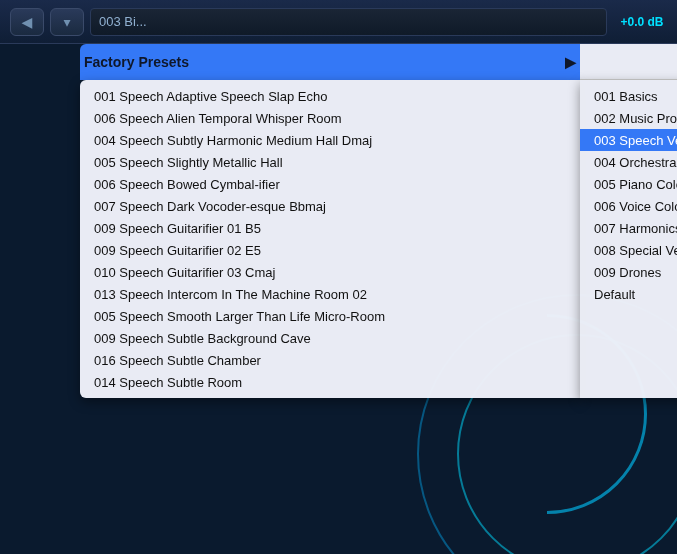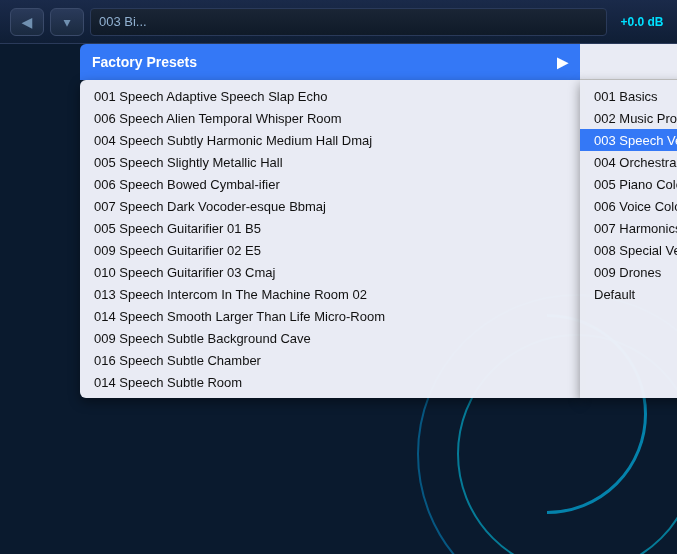--- a/index.html
+++ b/index.html
@@ -121,22 +121,22 @@
     .left-list {
       background: rgba(238, 240, 248, 0.98);
       width: 500px;
       padding: 5px 0;
       border-radius: 6px 0 0 6px;
       box-shadow: 0 4px 12px rgba(0,0,0,0.4);
     }
 
     .menu-header {
       background: #3478f6;
-      color: #ffffff;
-      padding: 8px 12px;
+      color: #0f172a;
+      padding: 8px 4px;
       font-size: 14px;
       font-weight: 600;
       display: flex;
       align-items: center;
       justify-content: space-between;
       cursor: pointer;
       white-space: nowrap;
     }
 
     .right-list {
@@ -197,25 +197,25 @@
   <div class="menu-row">
 
     <div class="left-list">
 
     <div class="list-item">001 Speech Adaptive Speech Slap Echo</div>
         <div class="list-item">006 Speech Alien Temporal Whisper Room</div>
         <div class="list-item">004 Speech Subtly Harmonic Medium Hall Dmaj</div>
         <div class="list-item">005 Speech Slightly Metallic Hall</div>
         <div class="list-item">006 Speech Bowed Cymbal-ifier</div>
         <div class="list-item">007 Speech Dark Vocoder-esque Bbmaj</div>
-        <div class="list-item">005 Speech Guitarifier 01 B5</div>
+        <div class="list-item">009 Speech Guitarifier 01 B5</div>
         <div class="list-item">009 Speech Guitarifier 02 E5</div>
         <div class="list-item">010 Speech Guitarifier 03 Cmaj</div>
         <div class="list-item">013 Speech Intercom In The Machine Room 02</div>
-        <div class="list-item">014 Speech Smooth Larger Than Life Micro-Room</div>
+        <div class="list-item">005 Speech Smooth Larger Than Life Micro-Room</div>
         <div class="list-item">009 Speech Subtle Background Cave</div>
         <div class="list-item">016 Speech Subtle Chamber</div>
         <div class="list-item">014 Speech Subtle Room</div>
       </div>
 
     <div class="right-list" style="min-width:140px;">
 
     <div class="list-item">001 Basics</div>
         <div class="list-item">002 Music Pro</div>
         <div class="list-item highlighted">003 Speech Ve</div>

